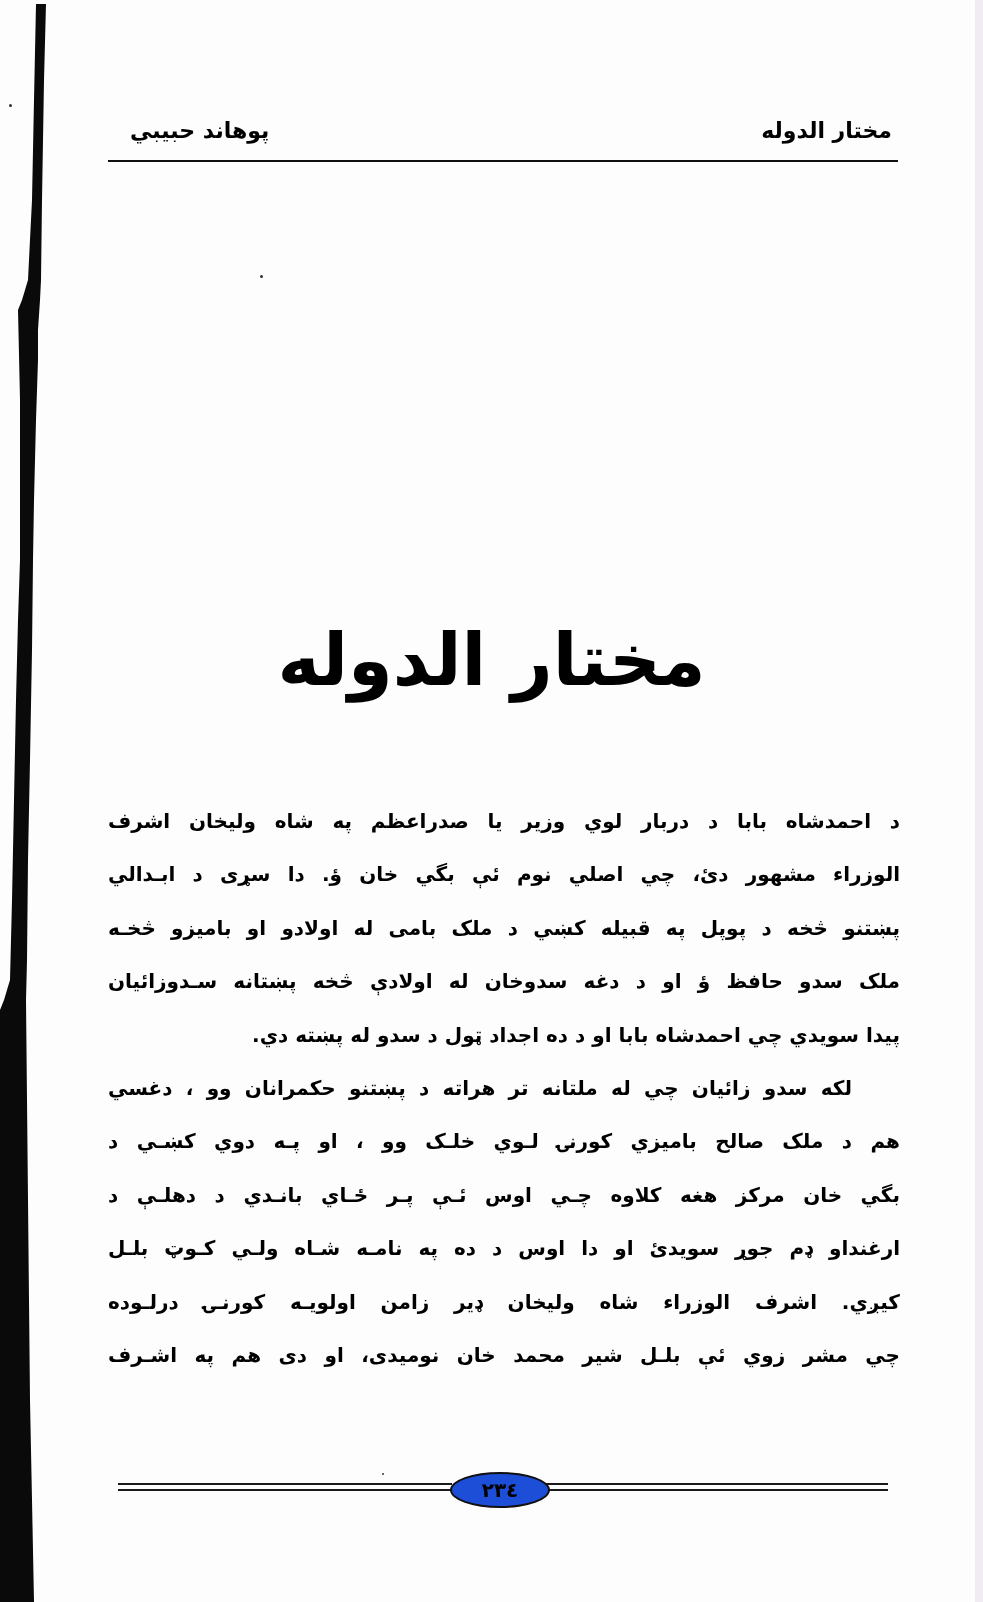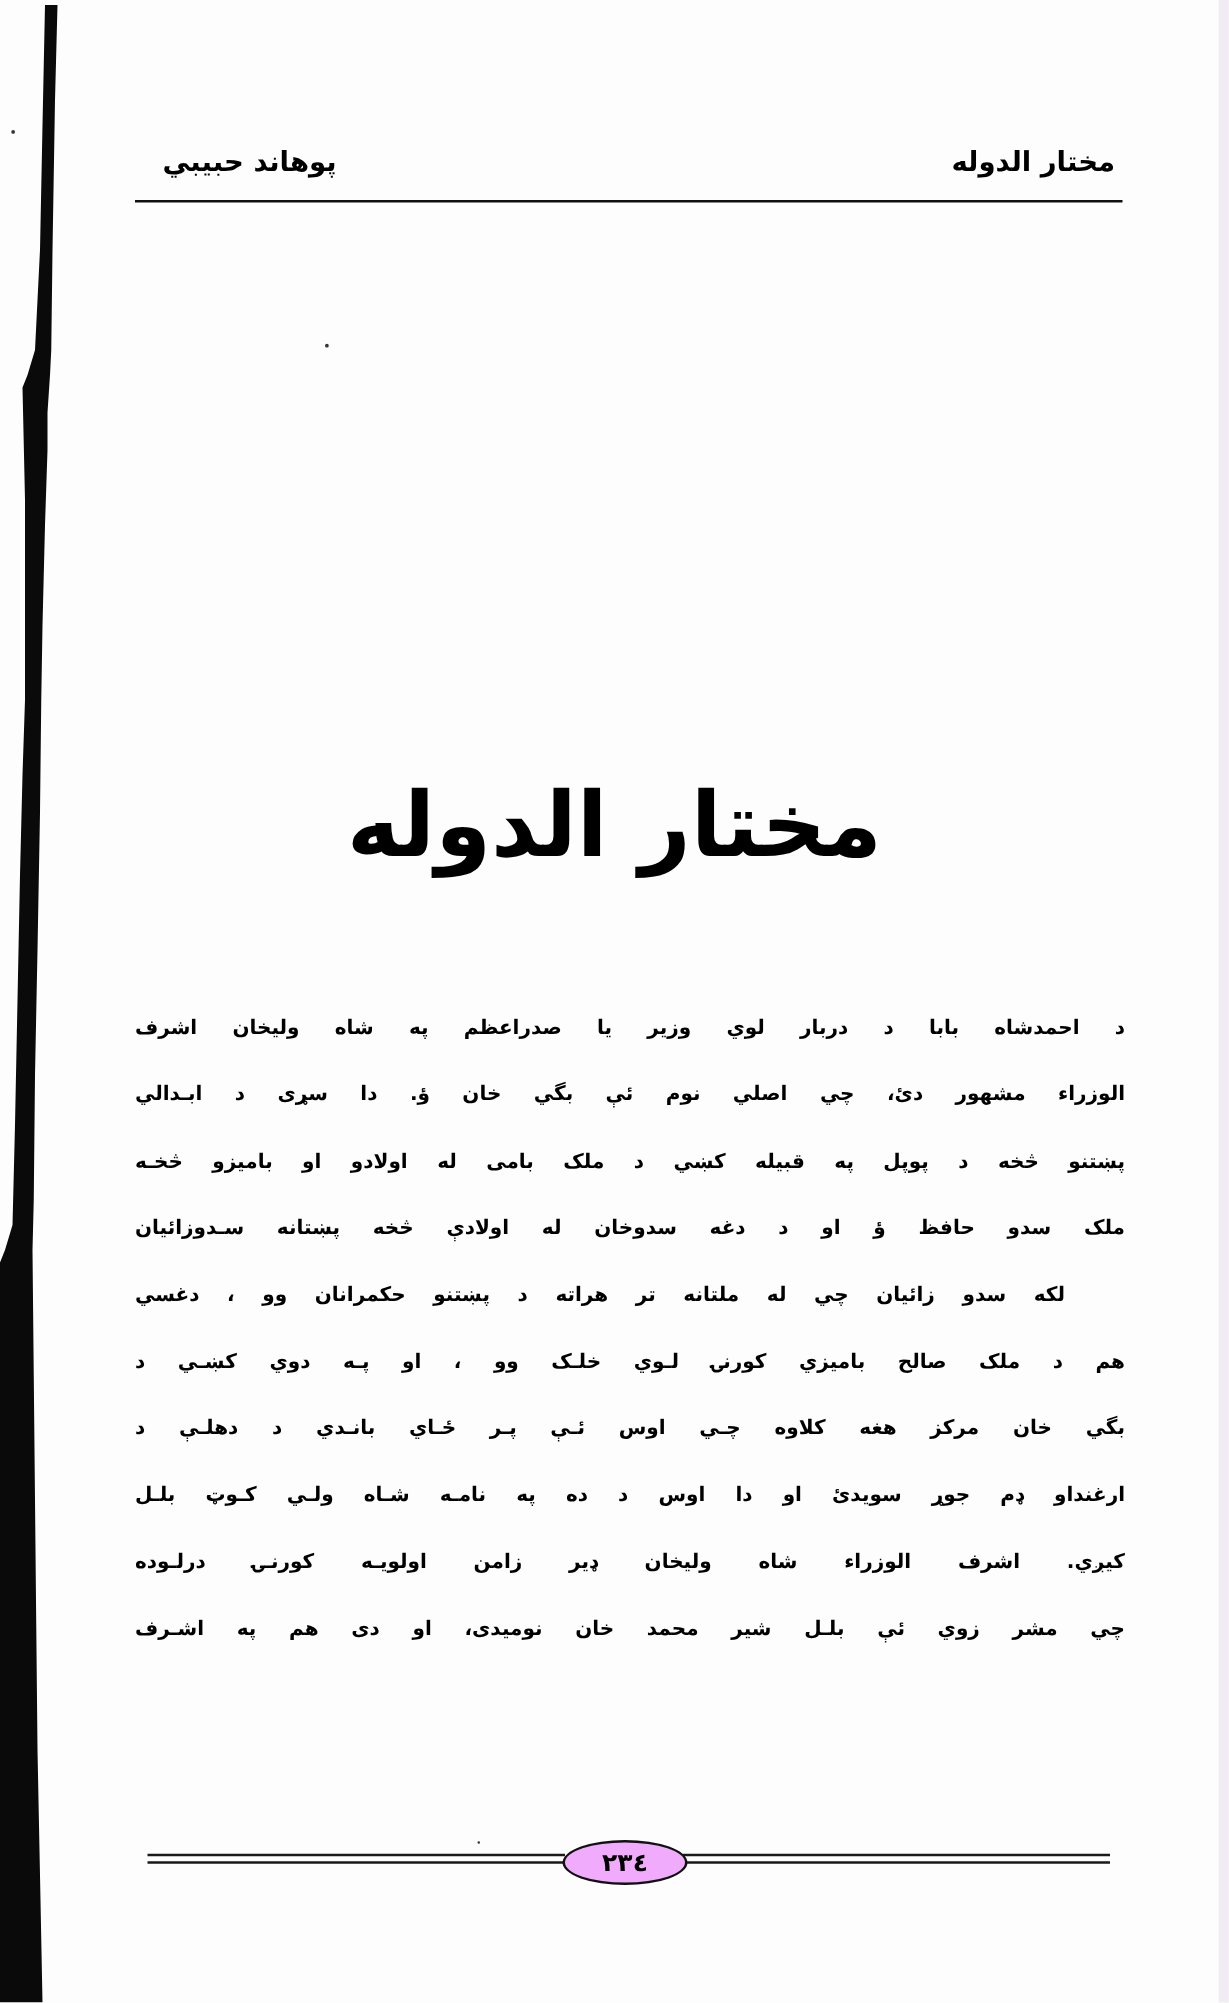--- a/index.html
+++ b/index.html
@@ -86,21 +86,21 @@
       line-height: 100px;
     }
     .body-text {
       position: absolute;
       left: 108px;
       top: 795px;
       width: 792px;
       direction: rtl;
       text-align: justify;
       text-align-last: right;
-      font-size: 16px;
+      font-size: 20px;
       font-weight: bold;
       line-height: 53.4px;
       font-family: "DejaVu Sans", sans-serif;
     }
     .body-text .line {
       display: block;
       white-space: nowrap;
       text-align: justify;
       text-align-last: justify;
       overflow: hidden;
@@ -124,21 +124,21 @@
       background: #1a1a1a;
     }
     .footer .oval {
       position: absolute;
       left: 332px;
       top: 2px;
       width: 96px;
       height: 32px;
       border: 2.5px solid #111;
       border-radius: 50%;
-      background: #f0abfc;
+      background: #1d4ed8;
       text-align: center;
       font-size: 20px;
       font-weight: bold;
       line-height: 32px;
       direction: rtl;
       font-family: "DejaVu Sans", sans-serif;
     }
   </style>
 </head>
 <body>
@@ -160,20 +160,21 @@
 </div>
 <div class="header-rule"></div>
 
 <div class="chapter-title">مختار الدوله</div>
 
 <div class="body-text">
   <span class="line">د احمدشاه بابا  د دربار لوي وزير يا صدراعظم په شاه وليخان  اشرف</span>
   <span class="line">الوزراء مشهور دئ، چي اصلي نوم ئې بگي خان ؤ. دا سړی د ابـدالي</span>
   <span class="line">پښتنو څخه د پوپل په قبيله کښي د ملک بامی له اولادو او باميزو څخـه</span>
   <span class="line">ملک سدو حافظ ؤ او د دغه سدوخان له اولادې څخه پښتانه سـدوزائيان</span>
+  <span class="line last">پيدا سويدي چي احمدشاه بابا او د ده اجداد ټول د سدو له پښته دي.</span>
   <span class="line indent">لکه سدو زائيان چي له ملتانه تر هراته د پښتنو حکمرانان وو ، دغسي</span>
   <span class="line">هم د ملک صالح باميزي کورنۍ لـوي خلـک وو ، او پـه دوي کښـي د</span>
   <span class="line">بگي خان مرکز هغه کلاوه چـي اوس ئـې پـر ځـاي بانـدي د دهلـې د</span>
   <span class="line">ارغنداو ډم جوړ سويدئ او دا اوس د ده په نامـه شـاه ولـي کـوټ بلـل</span>
   <span class="line">کيږي.    اشرف الوزراء شاه وليخان ډير زامن اولويـه کورنـۍ درلـوده</span>
   <span class="line">چي مشر زوي ئې بلـل شير محمد خان نوميدی، او دی هم په اشـرف</span>
 </div>
 
 <div class="footer">
   <div class="rule" style="left:0; top:13px; width:334px;"></div>

